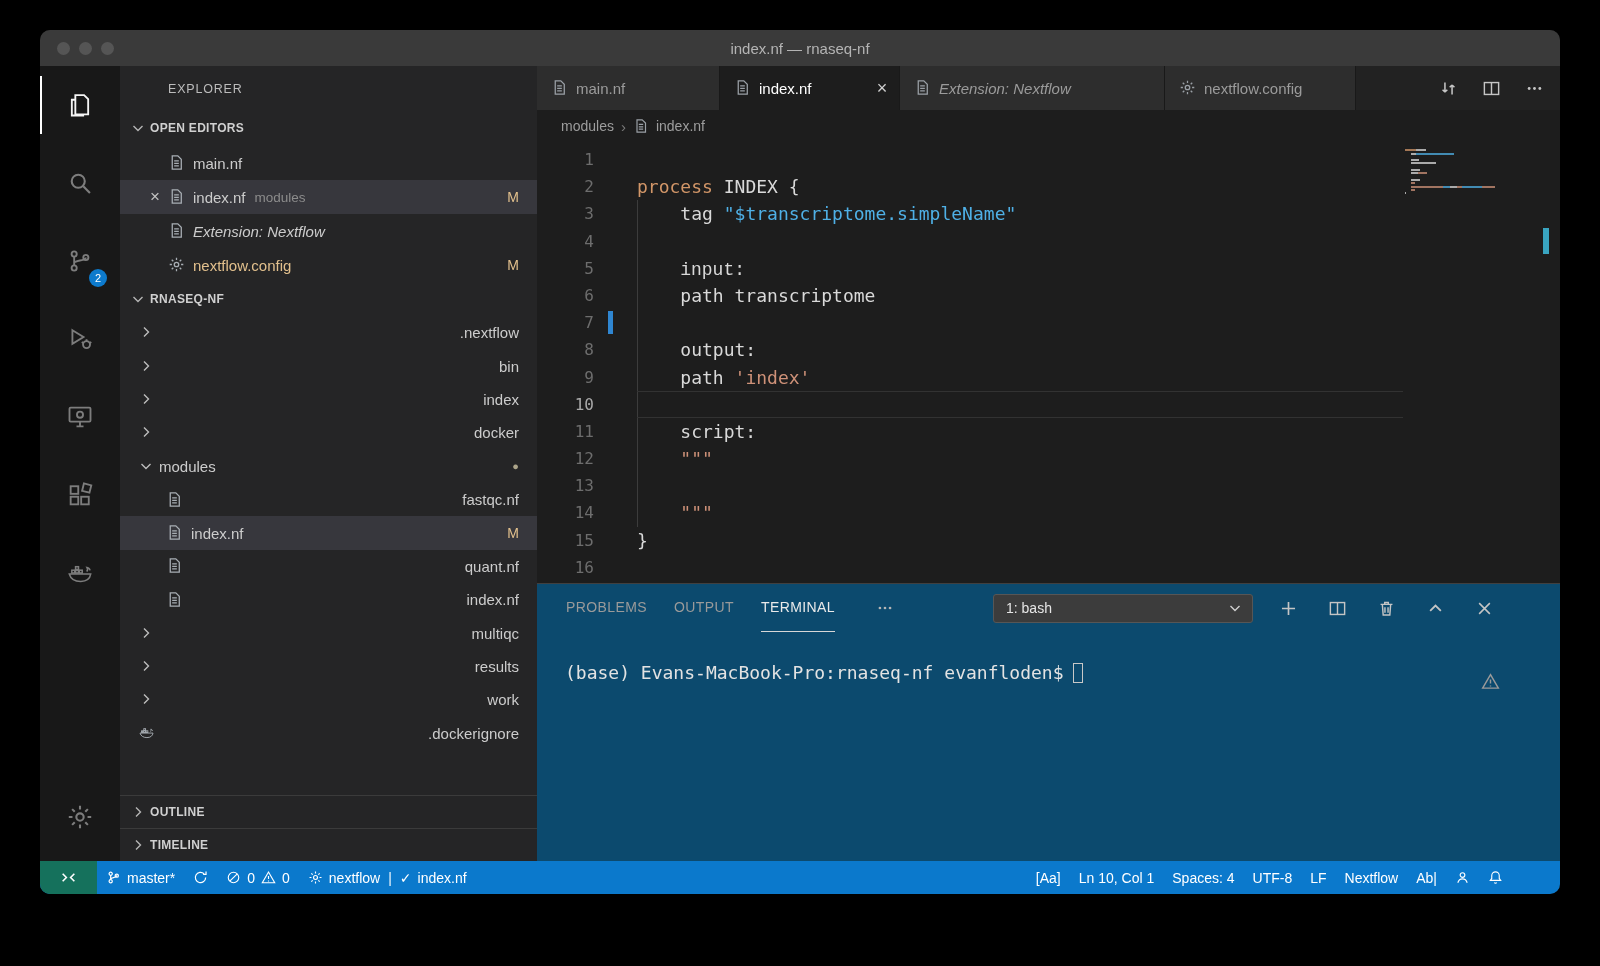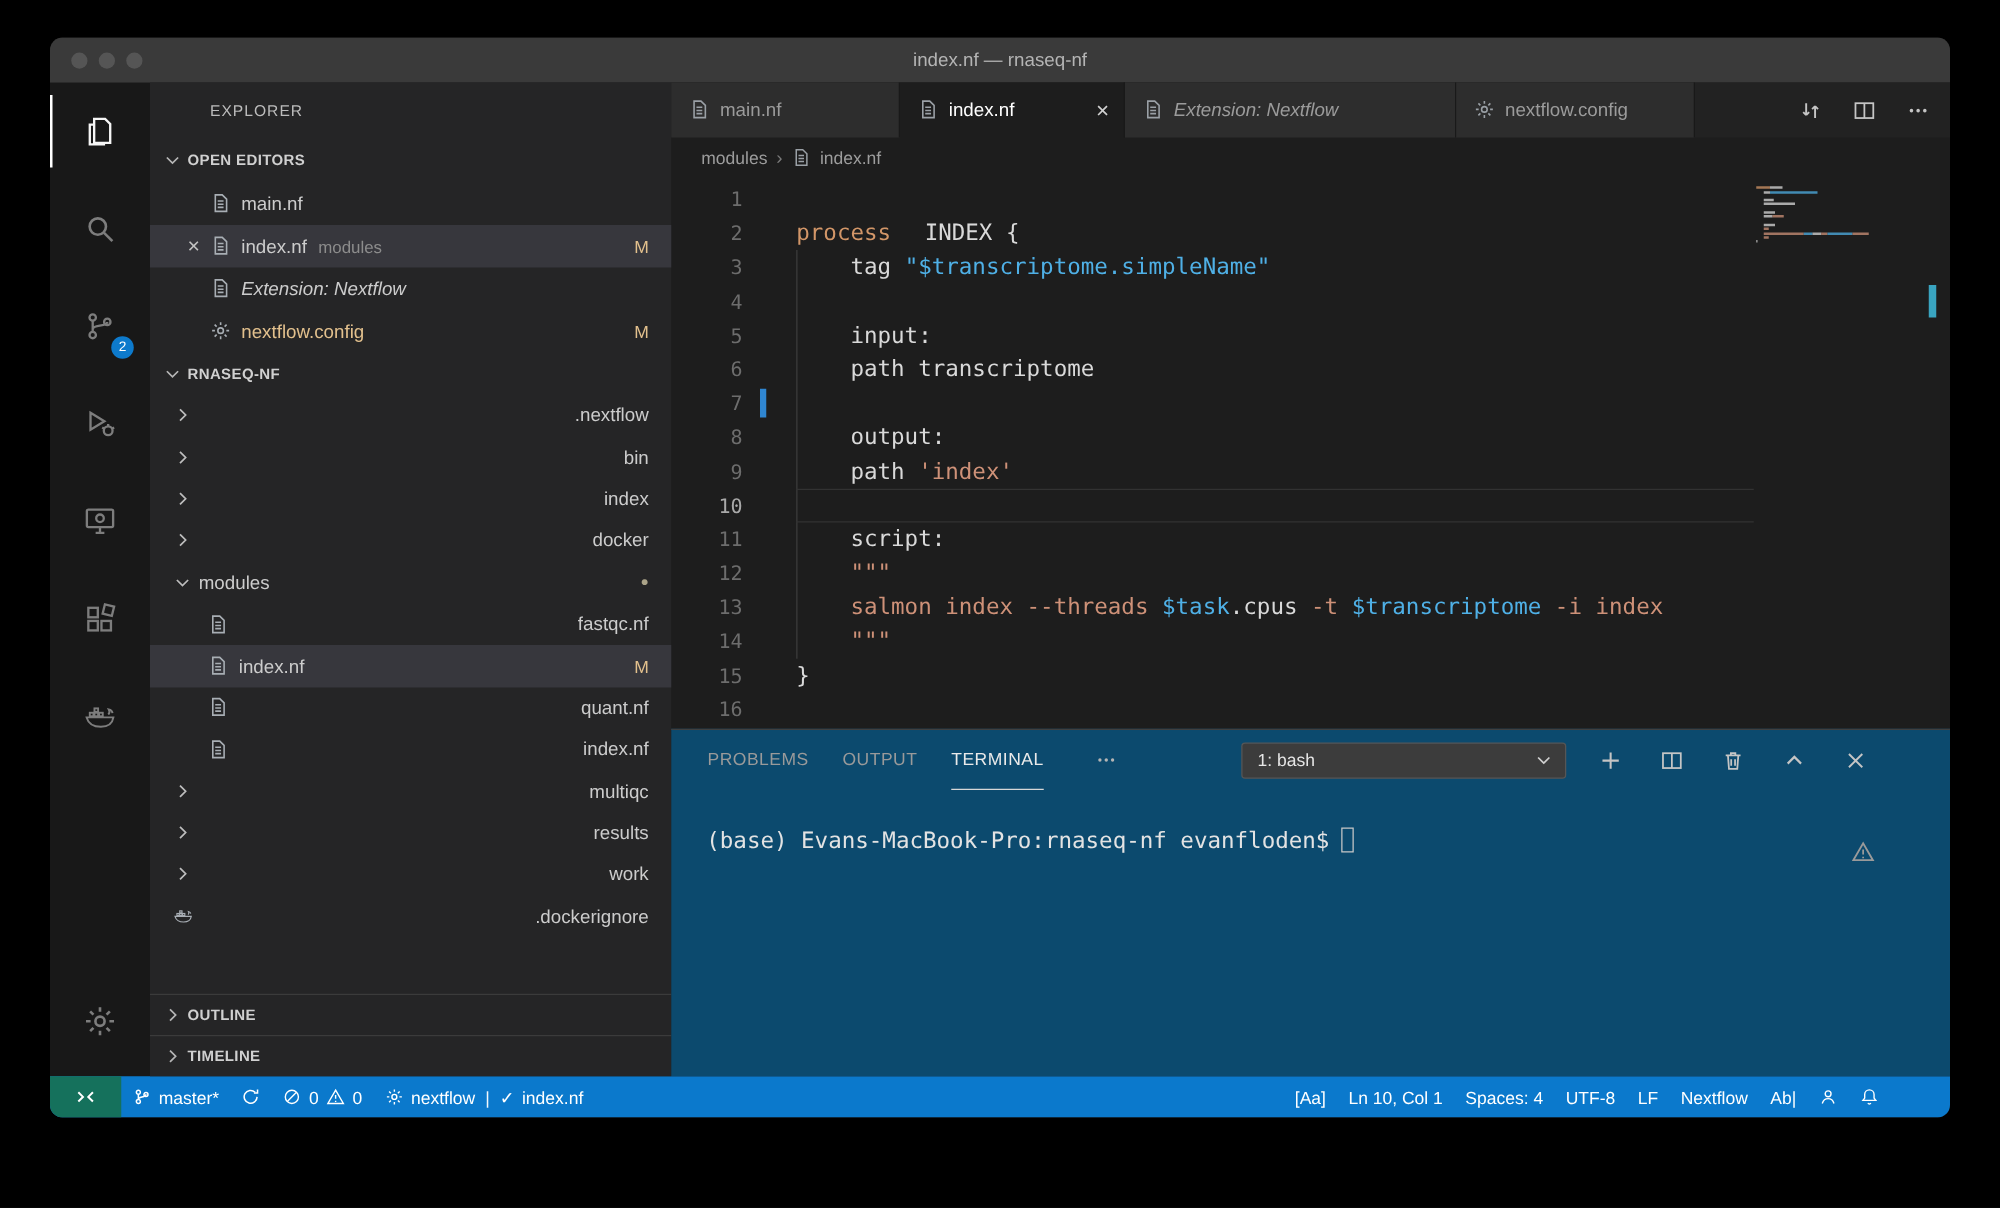--- a/index.html
+++ b/index.html
@@ -479,33 +479,33 @@
       <div class="code" id="code">
         <div class="indent-guide"></div>
         <div class="overview-tick"></div>
         <div id="code-lines">
             <div class="code-line">
               <span class="gutter">1</span>
               <span class="line-content"></span>
             </div>
             <div class="code-line">
               <span class="gutter">2</span>
-              <span class="line-content"><span style="color: rgb(210, 150, 104);">process </span><span style="color: rgb(217, 217, 217); margin-left: 16px;">INDEX {</span></span>
+              <span class="line-content"><span style="color: rgb(210, 150, 104);">process </span><span style="color: rgb(217, 217, 217);">INDEX {</span></span>
             </div>
             <div class="code-line">
               <span class="gutter">3</span>
               <span class="line-content"><span style="color: rgb(217, 217, 217);">    tag </span><span style="color: rgb(79, 176, 230);">"$transcriptome.simpleName"</span></span>
             </div>
             <div class="code-line">
               <span class="gutter">4</span>
               <span class="line-content"></span>
             </div>
             <div class="code-line">
               <span class="gutter">5</span>
-              <span class="line-content"><span style="color: rgb(217, 217, 217);">    input:</span></span>
+              <span class="line-content"><span style="color: rgb(217, 217, 217); font-family: Liberation Mono, monospace;">    input:</span></span>
             </div>
             <div class="code-line">
               <span class="gutter">6</span>
               <span class="line-content"><span style="color: rgb(217, 217, 217);">    path transcriptome</span></span>
             </div>
             <div class="code-line">
               <span class="gutter">7</span>
               <span class="git-marker"></span>
               <span class="line-content"></span>
             </div>
@@ -524,21 +524,20 @@
             <div class="code-line">
               <span class="gutter">11</span>
               <span class="line-content"><span style="color: rgb(217, 217, 217);">    script:</span></span>
             </div>
             <div class="code-line">
               <span class="gutter">12</span>
               <span class="line-content"><span style="color: rgb(206, 145, 120);">    """</span></span>
             </div>
             <div class="code-line">
               <span class="gutter">13</span>
-              <span class="line-content"><span style="color: rgb(206, 145, 120);">    salmon index --threads </span><span style="color: rgb(79, 176, 230);">$task</span><span style="color: rgb(217, 217, 217);">.cpus</span><span style="color: rgb(206, 145, 120);"> -t </span><span style="color: rgb(79, 176, 230);">$transcriptome</span><span style="color: rgb(206, 145, 120);"> -i index</span></span>
             </div>
             <div class="code-line">
               <span class="gutter">14</span>
               <span class="line-content"><span style="color: rgb(206, 145, 120);">    """</span></span>
             </div>
             <div class="code-line">
               <span class="gutter">15</span>
               <span class="line-content"><span style="color: rgb(217, 217, 217);">}</span></span>
             </div>
             <div class="code-line">

